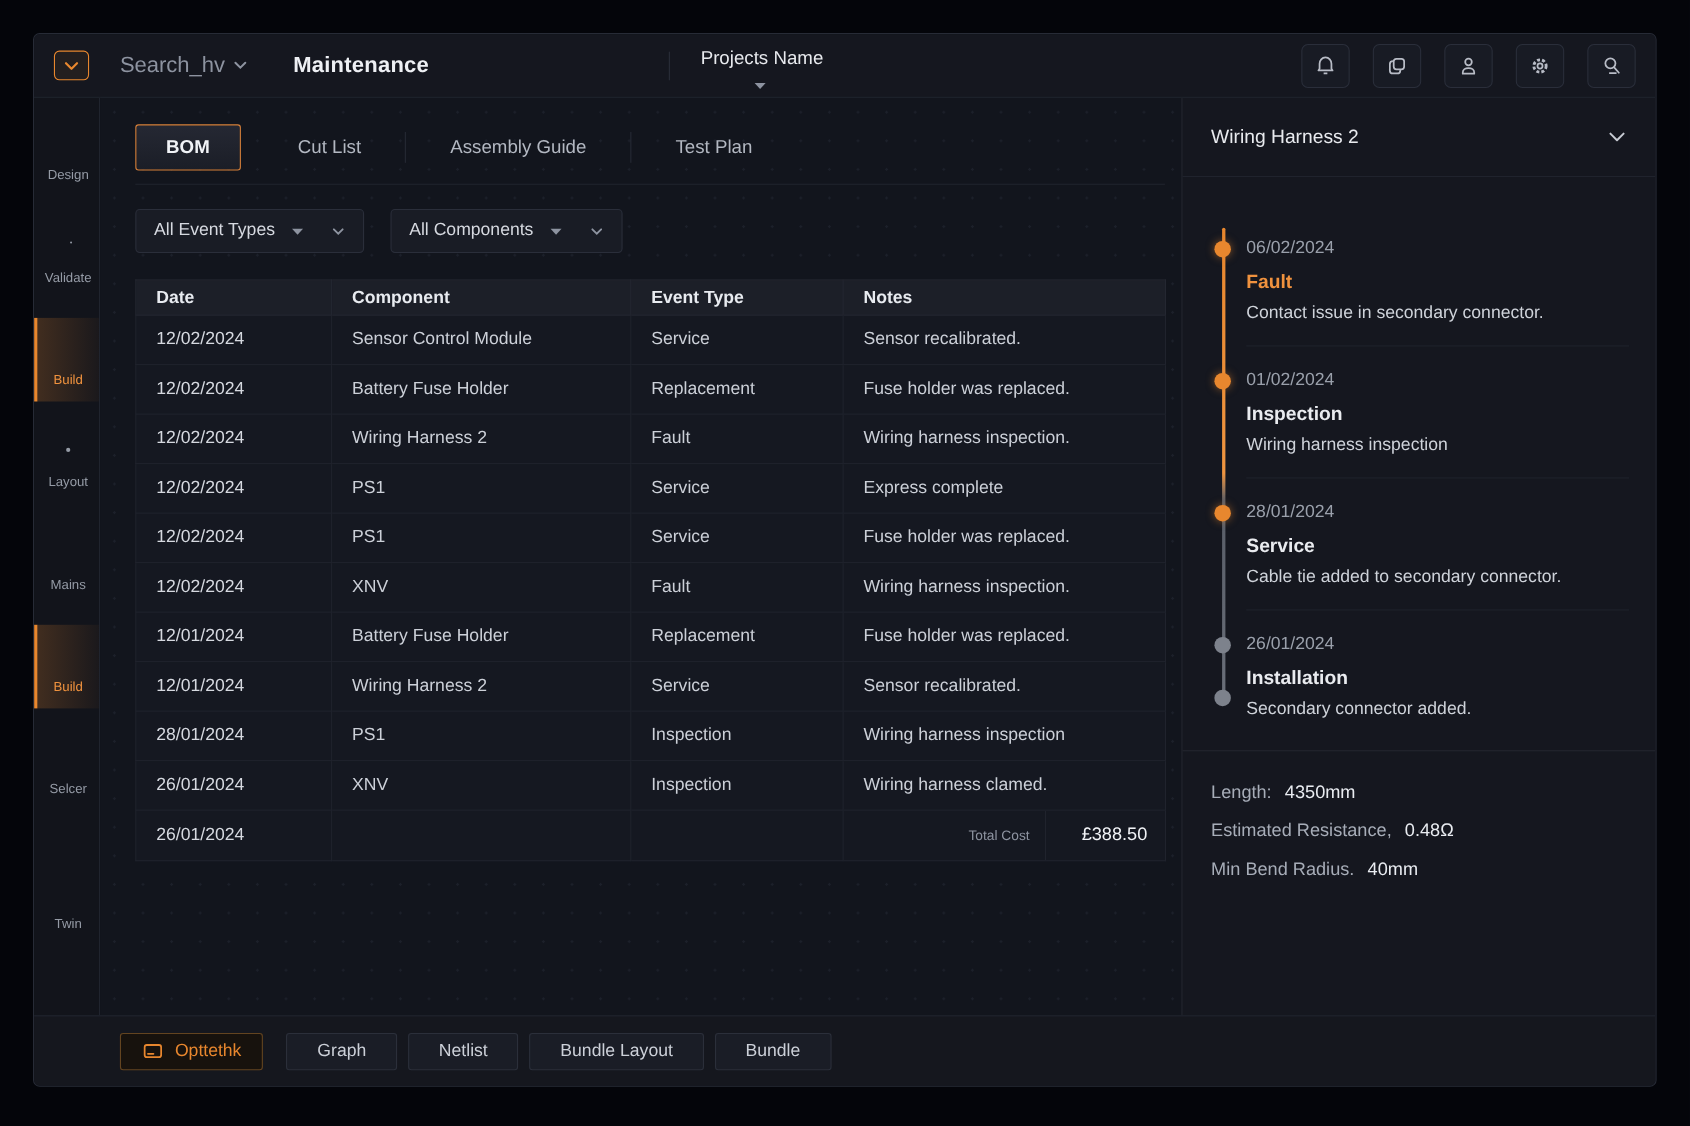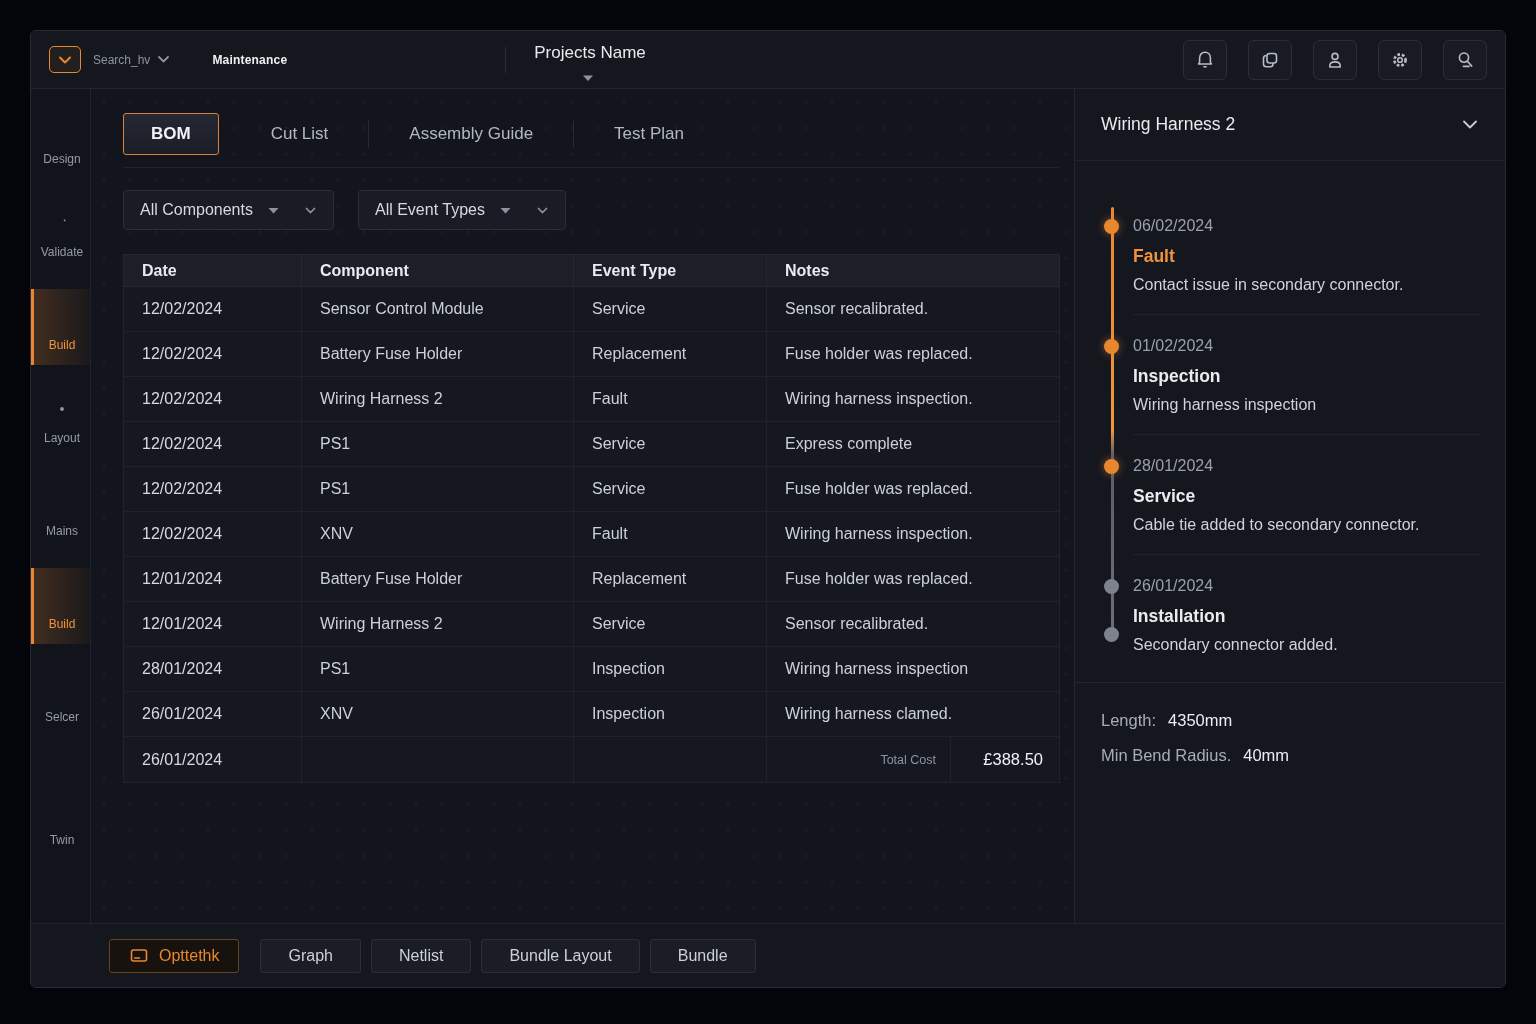--- a/index.html
+++ b/index.html
@@ -7,22 +7,22 @@
 
   .window { position:absolute; left:30px; top:30px; width:1476px; height:958px;
     background:#12141c; border:1px solid #272b36; border-radius:6px; overflow:hidden;
     display:flex; flex-direction:column; }
 
   
   .topbar { height:58px; flex:0 0 58px; display:flex; align-items:center;
     background:#15171f; border-bottom:1px solid #22252f; padding:0 18px; }
   .logo-btn { width:32px; height:27px; border:1.5px solid #e8872e; border-radius:5px;
     display:flex; align-items:center; justify-content:center; background:rgba(232,135,46,0.07); cursor:pointer; }
-  .workspace { display:flex; align-items:center; gap:7px; margin-left:12px; color:#8d93a0; font-size:12px; cursor:pointer; }
-  .app-title { margin-left:42px; color:#eef0f4; font-size:12px; font-weight:bold; letter-spacing:0.2px; }
+  .workspace { display:flex; align-items:center; gap:7px; margin-left:28px; color:#8d93a0; font-size:20px; cursor:pointer; }
+  .app-title { margin-left:42px; color:#eef0f4; font-size:20px; font-weight:bold; letter-spacing:0.2px; }
   .crumb-divider { width:1px; height:26px; background:#2a2e39; margin-left:218px; }
   .crumb { display:flex; align-items:center; gap:10px; margin-left:24px;flex-direction:column; }
   .crumb-name { color:#e8eaee; font-size:17px; margin-left:4px; }
   .topbar-actions { margin-left:auto; display:flex; gap:21px; }
   .icon-btn { width:44px; height:40px; border:1px solid #2a2e3a; border-radius:6px;
     background:#181b24; display:flex; align-items:center; justify-content:center; color:#aeb3bd; cursor:pointer; }
 
   
   .body { flex:1; display:flex; min-height:0; }
 
@@ -281,45 +281,45 @@
         <div class="tab active">BOM</div>
         <div class="tab">Cut List</div>
         <div class="tab-sep"></div>
         <div class="tab">Assembly Guide</div>
         <div class="tab-sep"></div>
         <div class="tab">Test Plan</div>
       </div>
 
       <div class="filters">
         <div class="filter-btn">
+          <span>All Event Types</span>
+          <span>
+            <svg width="15" height="11" viewBox="0 0 15 11">
+                <path d="M2.5 3l5 5.5 5-5.5z" fill="#8d93a0"></path>
+              </svg>
+          </span>
+          <span class="chev">
+            <svg width="13" height="9" viewBox="0 0 13 9" fill="none">
+                <path d="M2.5 2.5l4 4 4-4" stroke="#8d93a0" stroke-width="1.7" stroke-linecap="round"></path>
+              </svg>
+          </span>
+        </div>
+        <div class="filter-btn">
           <span>All Components</span>
           <span>
             <svg width="15" height="11" viewBox="0 0 15 11">
                 <path d="M2.5 3l5 5.5 5-5.5z" fill="#8d93a0"></path>
               </svg>
           </span>
           <span class="chev">
             <svg width="13" height="9" viewBox="0 0 13 9" fill="none">
                 <path d="M2.5 2.5l4 4 4-4" stroke="#8d93a0" stroke-width="1.7" stroke-linecap="round"></path>
               </svg>
           </span>
         </div>
-        <div class="filter-btn">
-          <span>All Event Types</span>
-          <span>
-            <svg width="15" height="11" viewBox="0 0 15 11">
-                <path d="M2.5 3l5 5.5 5-5.5z" fill="#8d93a0"></path>
-              </svg>
-          </span>
-          <span class="chev">
-            <svg width="13" height="9" viewBox="0 0 13 9" fill="none">
-                <path d="M2.5 2.5l4 4 4-4" stroke="#8d93a0" stroke-width="1.7" stroke-linecap="round"></path>
-              </svg>
-          </span>
-        </div>
       </div>
 
       <table class="bom">
         <colgroup>
             <col style="width:178px">
             <col style="width:272px">
             <col style="width:193px">
             <col style="width:293px">
           </colgroup>
         <thead>
@@ -448,20 +448,24 @@
           <div class="t-desc">Secondary connector added.</div>
         </div>
       </div>
 
       <div class="details">
         <div class="d-row">
           <span class="d-label">Length:</span>
           <span class="d-value">4350mm</span>
         </div>
         <div class="d-row">
+          <span class="d-label">Estimated Resistance,</span>
+          <span class="d-value">0.48Ω</span>
+        </div>
+        <div class="d-row">
           <span class="d-label">Min Bend Radius.</span>
           <span class="d-value">40mm</span>
         </div>
       </div>
     </aside>
   </div>
 
   <footer class="bottombar">
     <div class="bb-btn bb-primary">
       <span>

